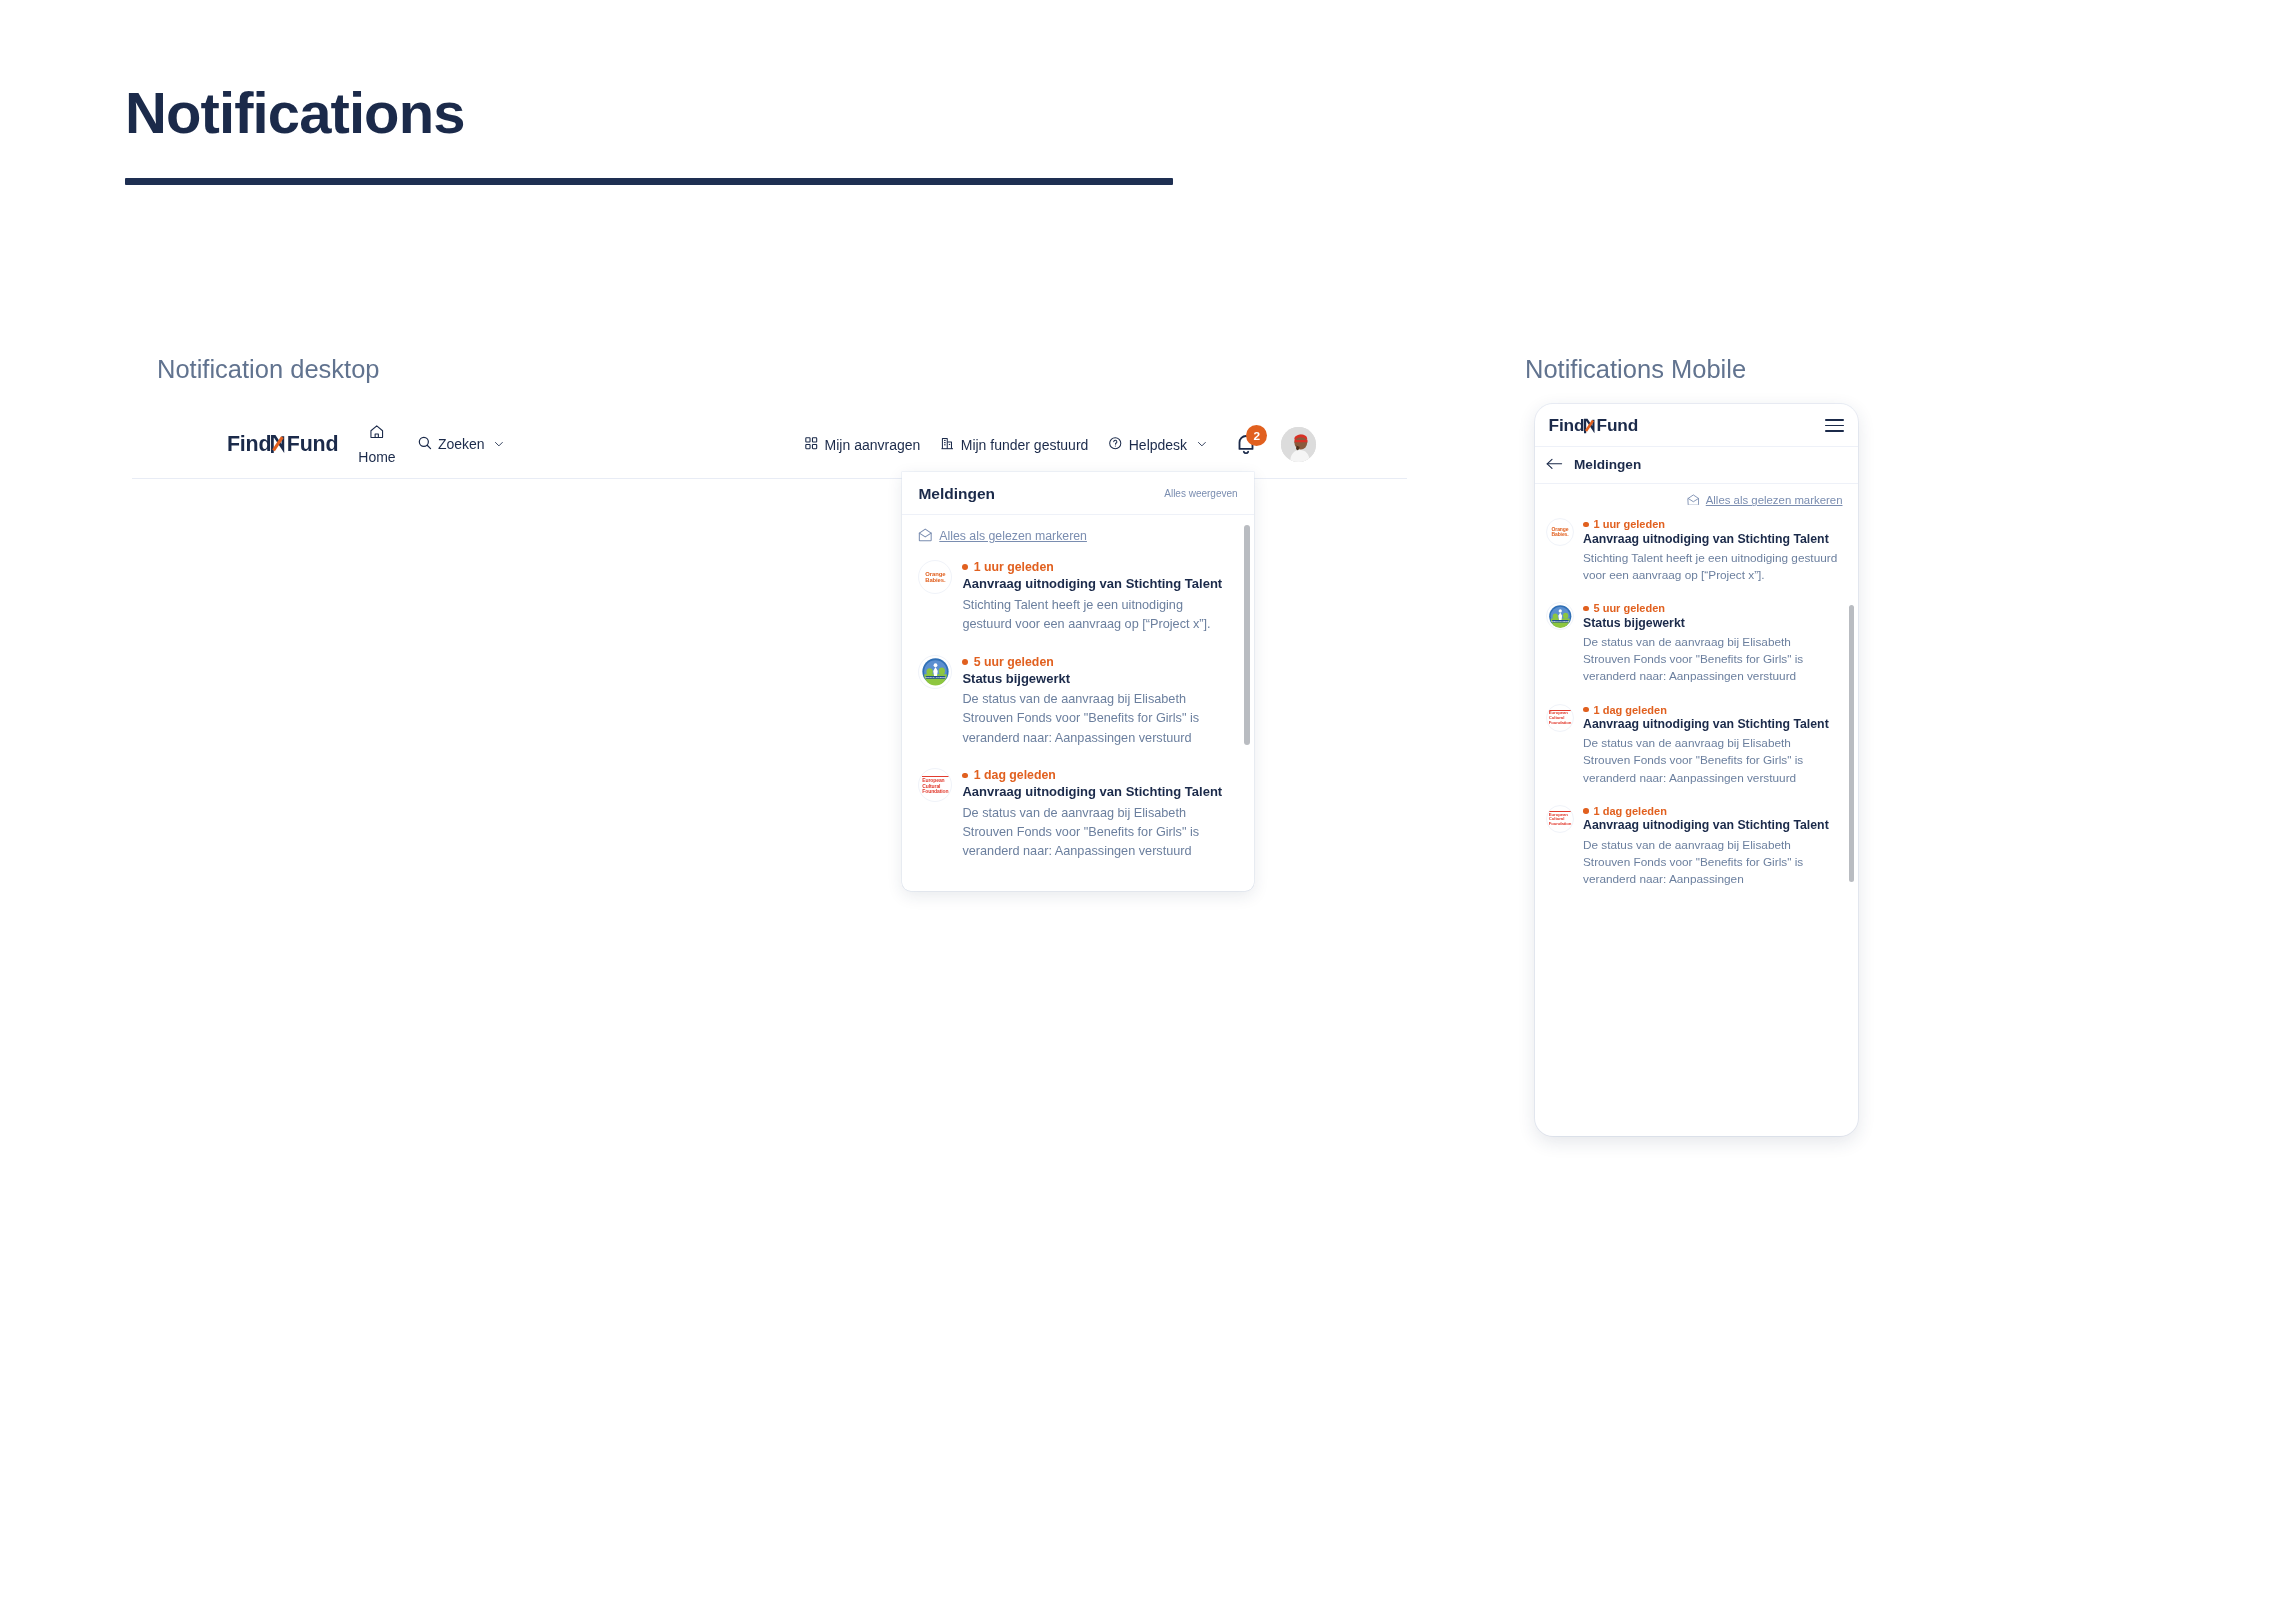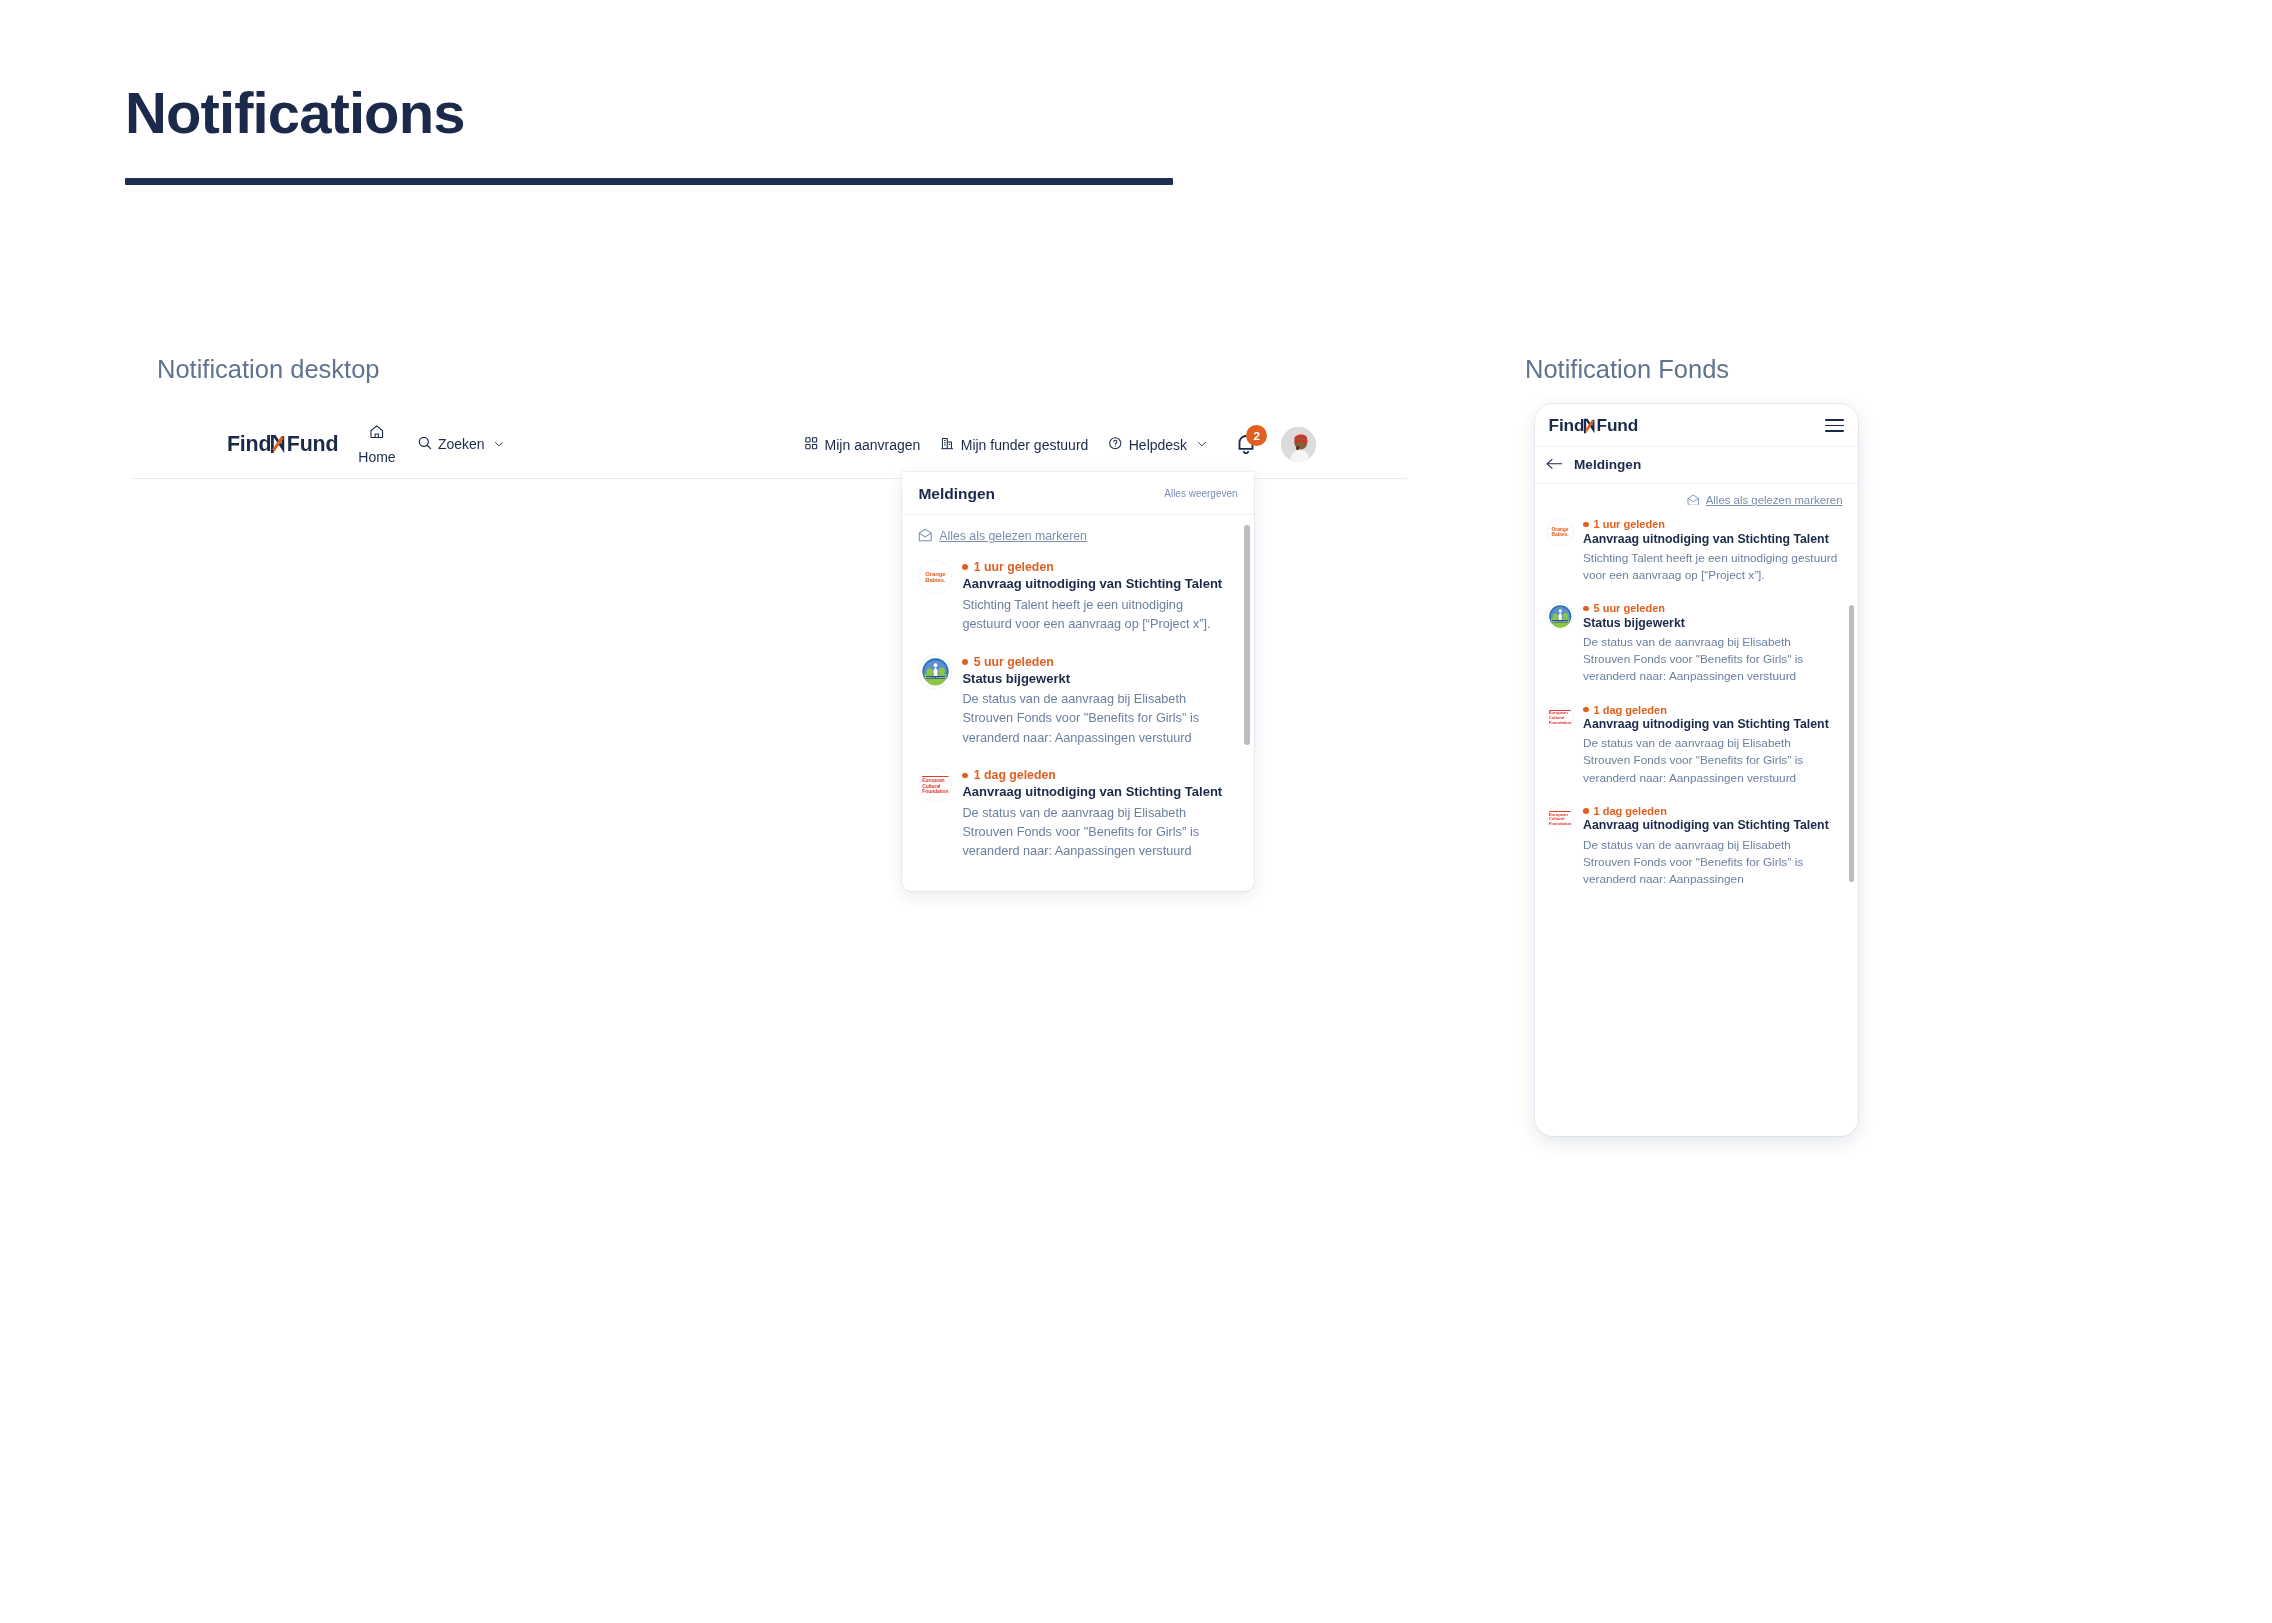--- a/index.html
+++ b/index.html
@@ -316,21 +316,21 @@
   .m-logo-ob { font-size: 5px; }
   .m-logo-ecf { font-size: 4.3px; }
 </style>
 </head>
 <body>
 
 <div id="page-title">Notifications</div>
 <div id="title-rule"></div>
 
 <div id="label-desktop" class="section-label">Notification desktop</div>
-<div id="label-mobile" class="section-label">Notification Fonds</div>
+<div id="label-mobile" class="section-label">Notifications Mobile</div>
 
 <div id="desktop-nav">
   <div id="nav-left">
 
     <div class="brand-logo">
       <span>Find</span>
         <span class="brand-n">
           <svg width="15.5" height="20" viewBox="0 0 34 44">
             <path d="M3 42 V5 H8 L26 32 V5" fill="none" stroke="#1b2a4a" stroke-width="6" stroke-linejoin="miter"></path>
             <path d="M5.5 36 L25 7" stroke="#e1601f" stroke-width="7" stroke-linecap="butt"></path>

